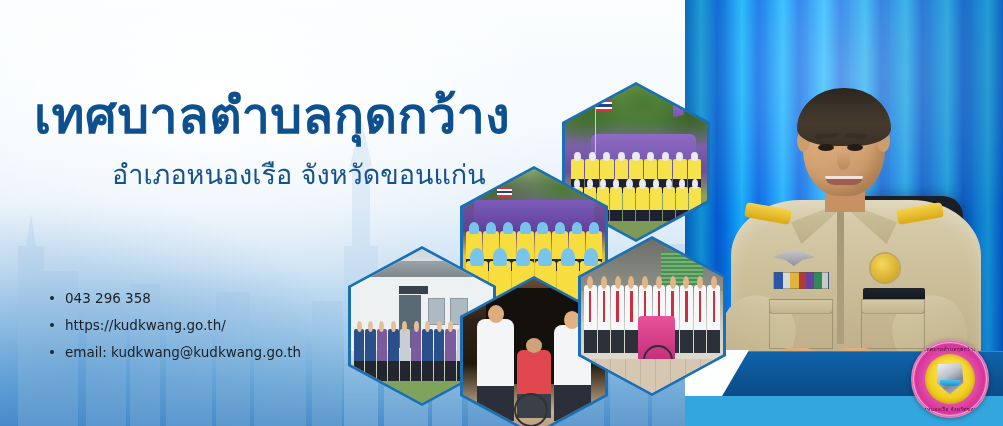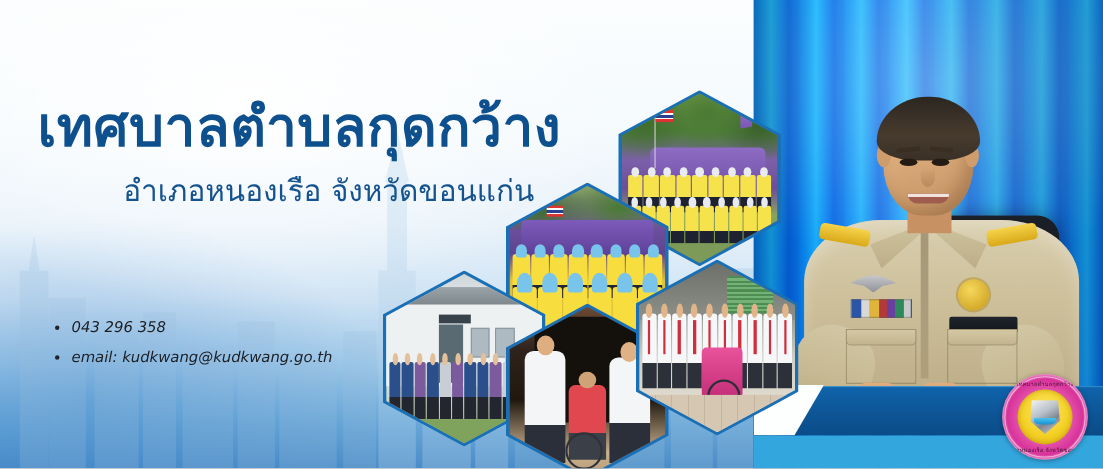--- a/index.html
+++ b/index.html
@@ -3,21 +3,21 @@
 <meta charset="utf-8">
 <title>Kudkwang Subdistrict Municipality Banner</title>
 <style>
   html,body{margin:0;padding:0;background:#fff;}
   body{font-family:"Liberation Sans","DejaVu Sans",sans-serif;}
 
   .banner{
     position:relative;
     width:1003px;height:426px;
     overflow:hidden;
-    background:#a3a3a3;
+    background:#eab308;
   }
 
   
   .bg-base{
     position:absolute;inset:0;
     background:
       linear-gradient(to bottom,
         #fbfdfe 0%,
         #f5fafd 28%,
         #e8f2fa 48%,
@@ -349,21 +349,21 @@
     white-space:nowrap;
   }
   .subtitle{
     position:absolute;left:112px;top:158px;
     font-family:"DejaVu Sans","Liberation Sans",sans-serif;
     font-size:27px;line-height:1.25;font-weight:400;
     color:#15538f;white-space:nowrap;
   }
   .contacts{
     position:absolute;left:48px;top:290px;
-    margin:0;padding:0;list-style:none;font-style:italic;
+    margin:0;padding:0;list-style:none;
   }
   .contacts li{
     position:relative;
     padding-left:17px;
     margin:0 0 11px 0;
     font-family:"DejaVu Sans","Liberation Sans",sans-serif;
     font-size:13.5px;color:#1c1f24;
     white-space:nowrap;
   }
   .contacts li::before{
@@ -609,17 +609,20 @@
   </div>
 
   <div class="title">เทศบาลตำบลกุดกว้าง</div>
   <div class="subtitle">อำเภอหนองเรือ จังหวัดขอนแก่น</div>
 
   <ul class="contacts">
     <li>
       <span>043 296 358</span>
     </li>
     <li>
+      <span>https://kudkwang.go.th/</span>
+    </li>
+    <li>
       <span>email: kudkwang@kudkwang.go.th</span>
     </li>
   </ul>
 
 </div>
 
 </body></html>

